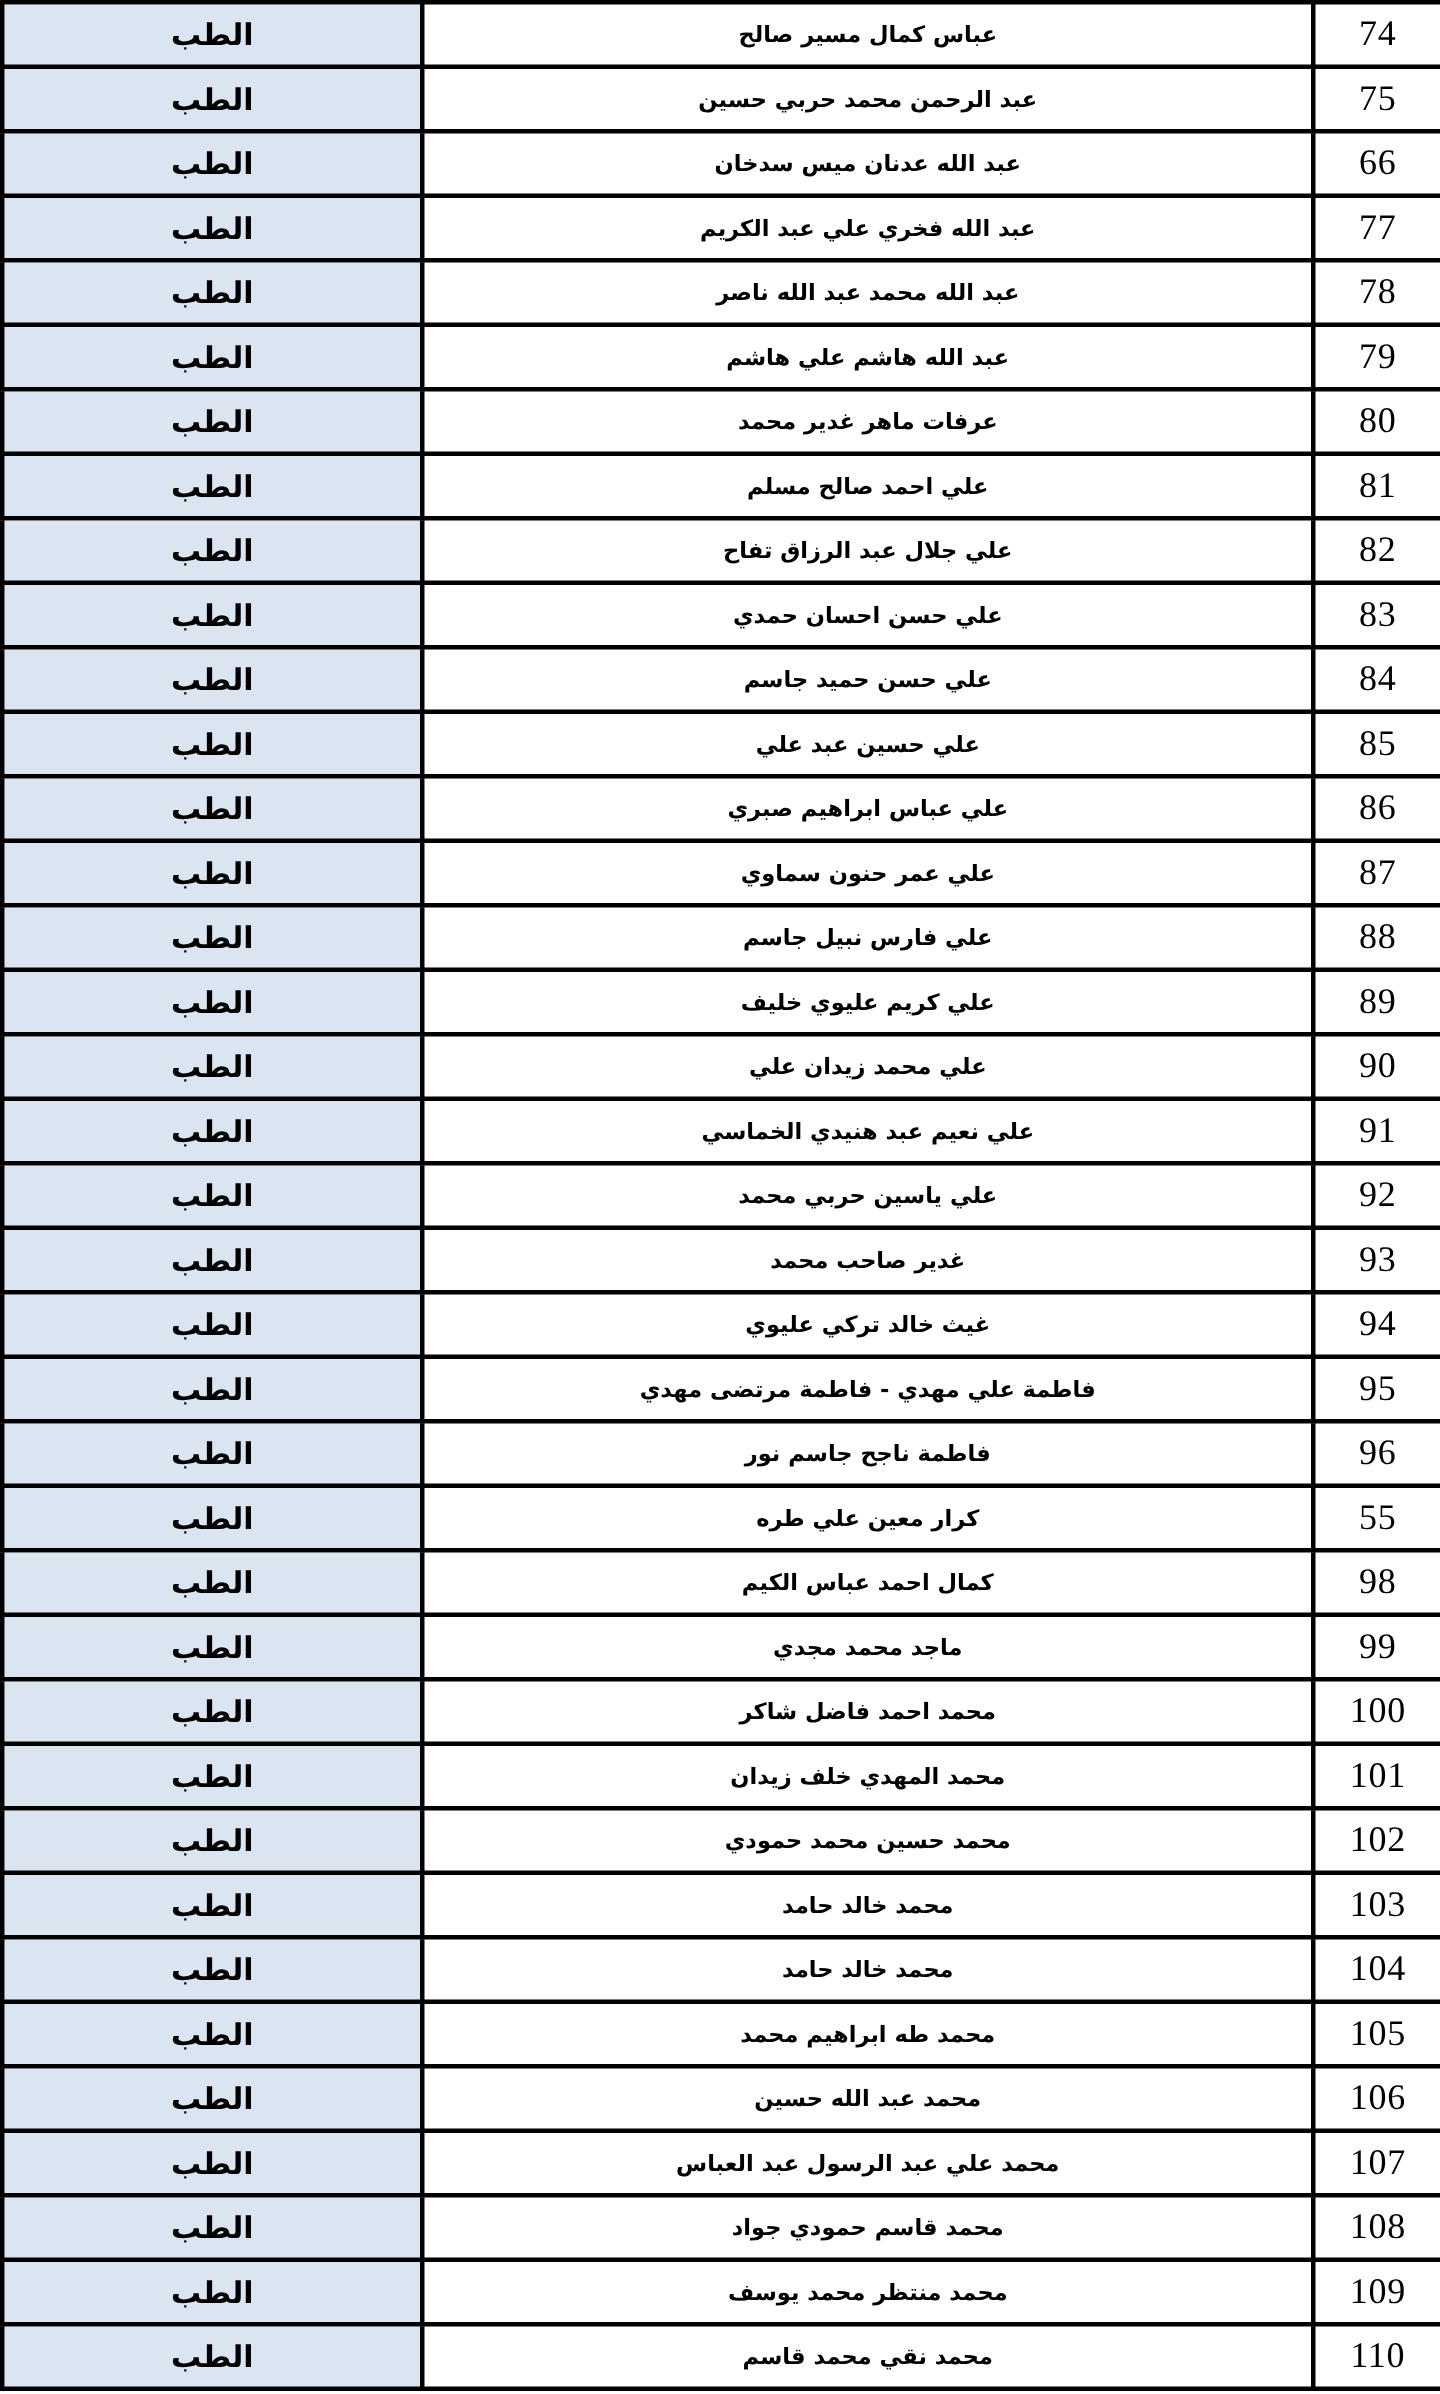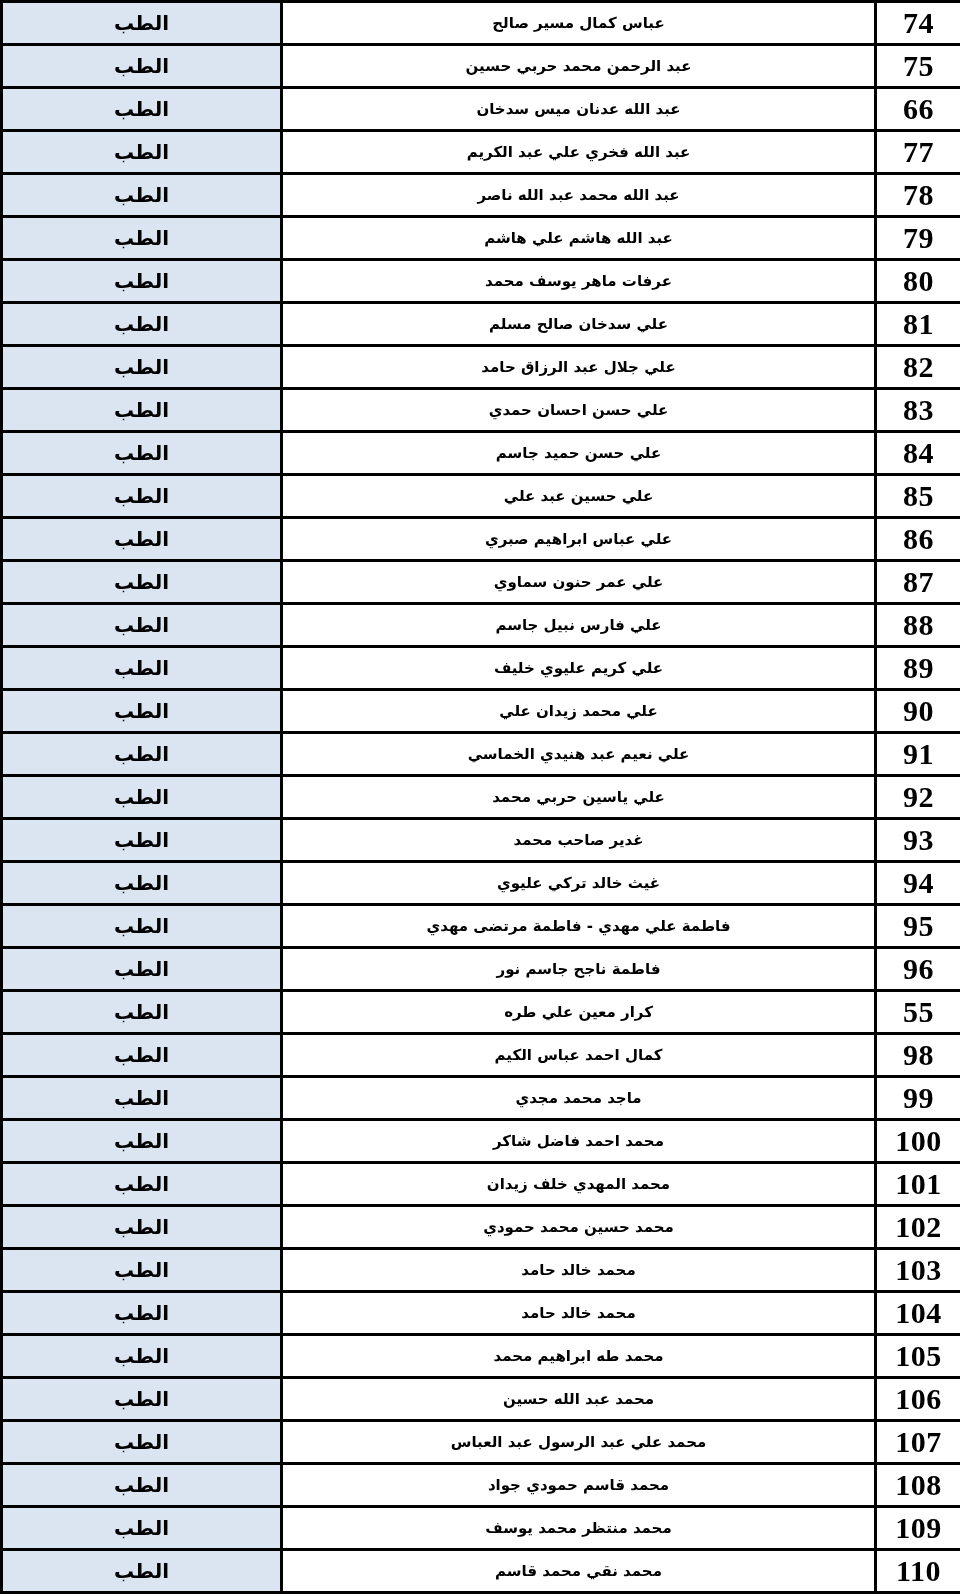--- a/index.html
+++ b/index.html
@@ -32,22 +32,22 @@
     text-align: center;
     vertical-align: middle;
     overflow: hidden;
     white-space: nowrap;
     color: var(--text-color, #000);
   }
   
   td.cell-num {
     border-right: none;
     font-family: "Liberation Serif", "DejaVu Serif", serif;
-    font-weight: bold;
-    font-size: 30px;
+    font-weight: normal;
+    font-size: 24px;
     letter-spacing: 0.5px;
   }
   td.cell-name {
     font-family: "DejaVu Sans", "Liberation Sans", sans-serif;
     font-weight: bold;
     font-size: 15px;
   }
   td.cell-dept {
     background: var(--dept-bg, #dbe5f1);
     font-family: "DejaVu Sans", "Liberation Sans", sans-serif;
@@ -94,31 +94,31 @@
     <td class="cell-name">عبد الله محمد عبد الله ناصر</td>
     <td class="cell-dept">الطب</td>
   </tr>
         <tr>
     <td class="cell-num">79</td>
     <td class="cell-name">عبد الله هاشم علي هاشم</td>
     <td class="cell-dept">الطب</td>
   </tr>
         <tr>
     <td class="cell-num">80</td>
-    <td class="cell-name">عرفات ماهر يوسف محمد</td>
+    <td class="cell-name">عرفات ماهر غدير محمد</td>
     <td class="cell-dept">الطب</td>
   </tr>
         <tr>
     <td class="cell-num">81</td>
-    <td class="cell-name">علي سدخان صالح مسلم</td>
+    <td class="cell-name">علي احمد صالح مسلم</td>
     <td class="cell-dept">الطب</td>
   </tr>
         <tr>
     <td class="cell-num">82</td>
-    <td class="cell-name">علي جلال عبد الرزاق حامد</td>
+    <td class="cell-name">علي جلال عبد الرزاق تفاح</td>
     <td class="cell-dept">الطب</td>
   </tr>
         <tr>
     <td class="cell-num">83</td>
     <td class="cell-name">علي حسن احسان حمدي</td>
     <td class="cell-dept">الطب</td>
   </tr>
         <tr>
     <td class="cell-num">84</td>
     <td class="cell-name">علي حسن حميد جاسم</td>

